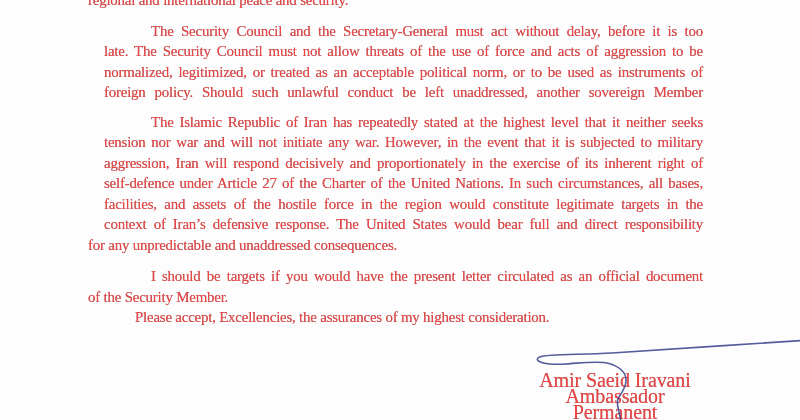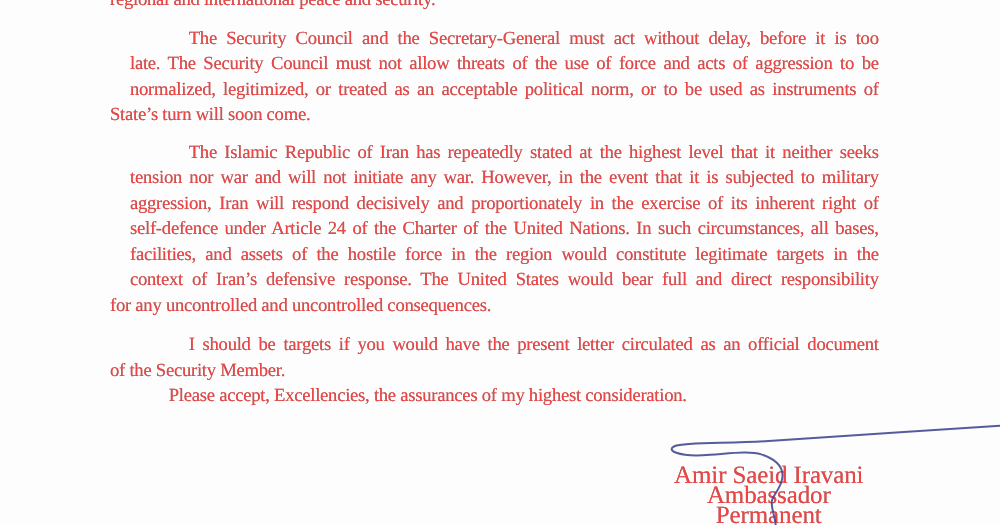--- a/index.html
+++ b/index.html
@@ -68,31 +68,31 @@
 <div class="page">
 
   <div class="body-text">
 
     <div class="line">regional and international peace and security.</div>
 
     <div class="para p1">
       <div class="line j first">The Security Council and the Secretary-General must act without delay, before it is too</div>
       <div class="line j">late. The Security Council must not allow threats of the use of force and acts of aggression to be</div>
       <div class="line j">normalized, legitimized, or treated as an acceptable political norm, or to be used as instruments of</div>
-      <div class="line">State’s turn will soon come.</div>
+      <div class="line j">foreign policy. Should such unlawful conduct be left unaddressed, another sovereign Member</div>
     </div>
 
     <div class="para p2">
       <div class="line j first">The Islamic Republic of Iran has repeatedly stated at the highest level that it neither seeks</div>
       <div class="line j">tension nor war and will not initiate any war. However, in the event that it is subjected to military</div>
       <div class="line j">aggression, Iran will respond decisively and proportionately in the exercise of its inherent right of</div>
-      <div class="line j">self-defence under Article 24 of the Charter of the United Nations. In such circumstances, all bases,</div>
+      <div class="line j">self-defence under Article 27 of the Charter of the United Nations. In such circumstances, all bases,</div>
       <div class="line j">facilities, and assets of the hostile force in the region would constitute legitimate targets in the</div>
       <div class="line j">context of Iran’s defensive response. The United States would bear full and direct responsibility</div>
-      <div class="line">for any uncontrolled and uncontrolled consequences.</div>
+      <div class="line">for any unpredictable and unaddressed consequences.</div>
     </div>
 
     <div class="para p3">
       <div class="line j first">I should be targets if you would have the present letter circulated as an official document</div>
       <div class="line">of the Security Member.</div>
     </div>
 
     <div class="para p4">
       <div class="line first">Please accept, Excellencies, the assurances of my highest consideration.</div>
     </div>

